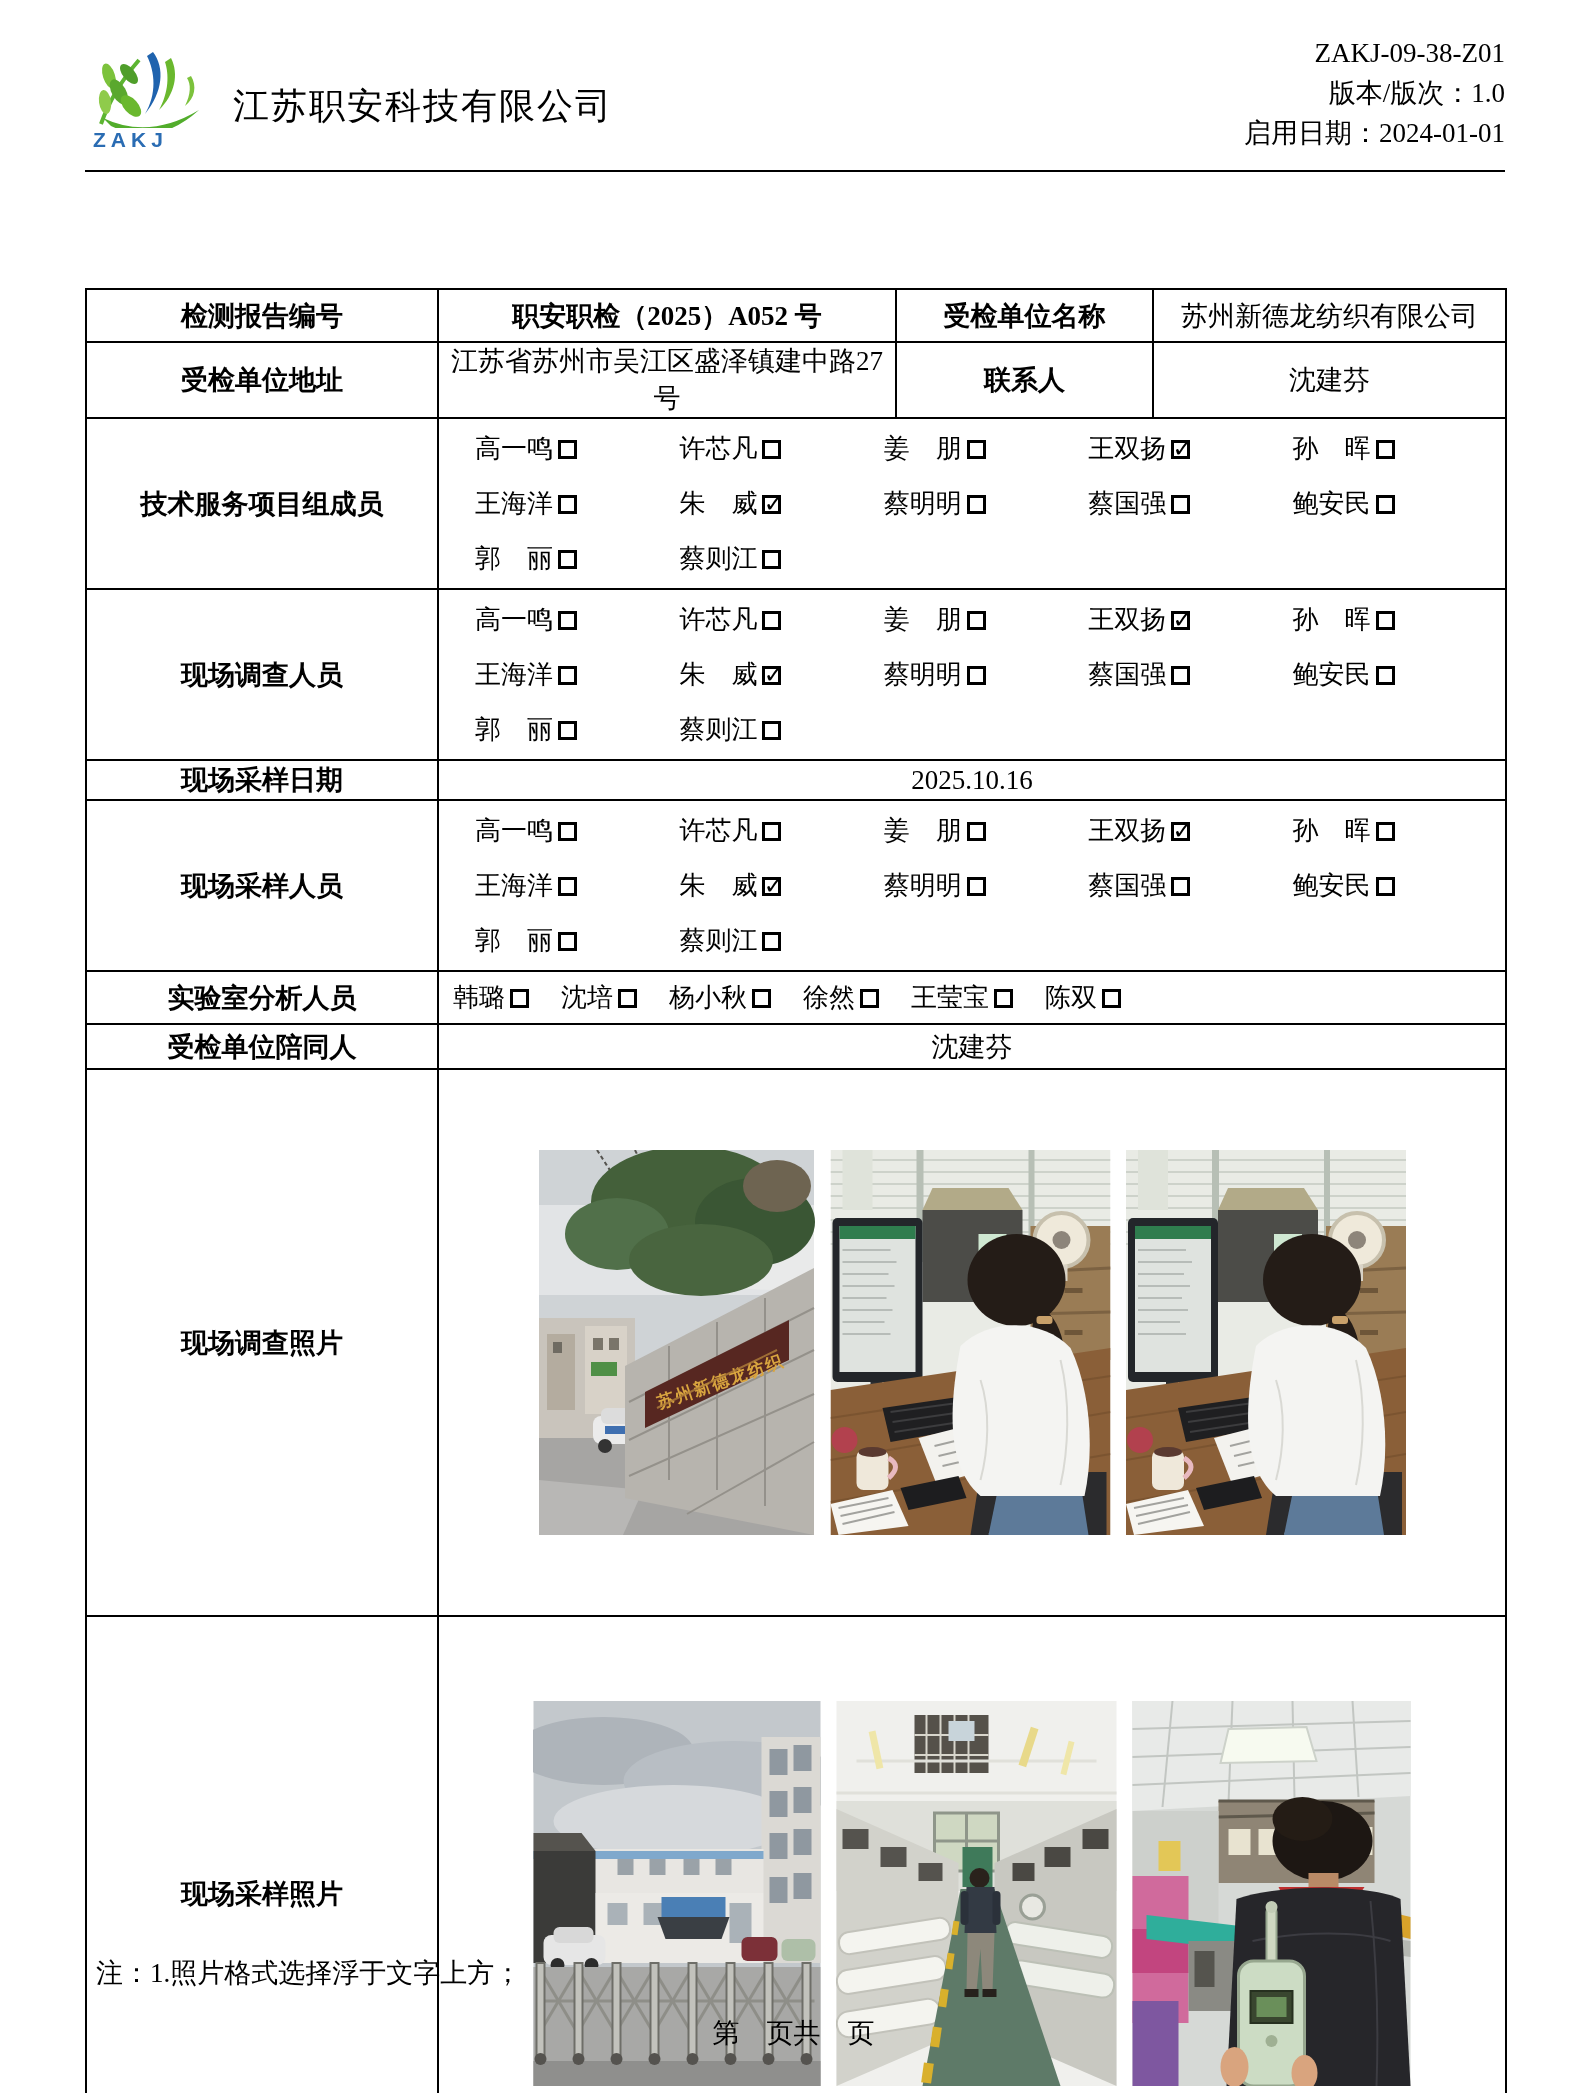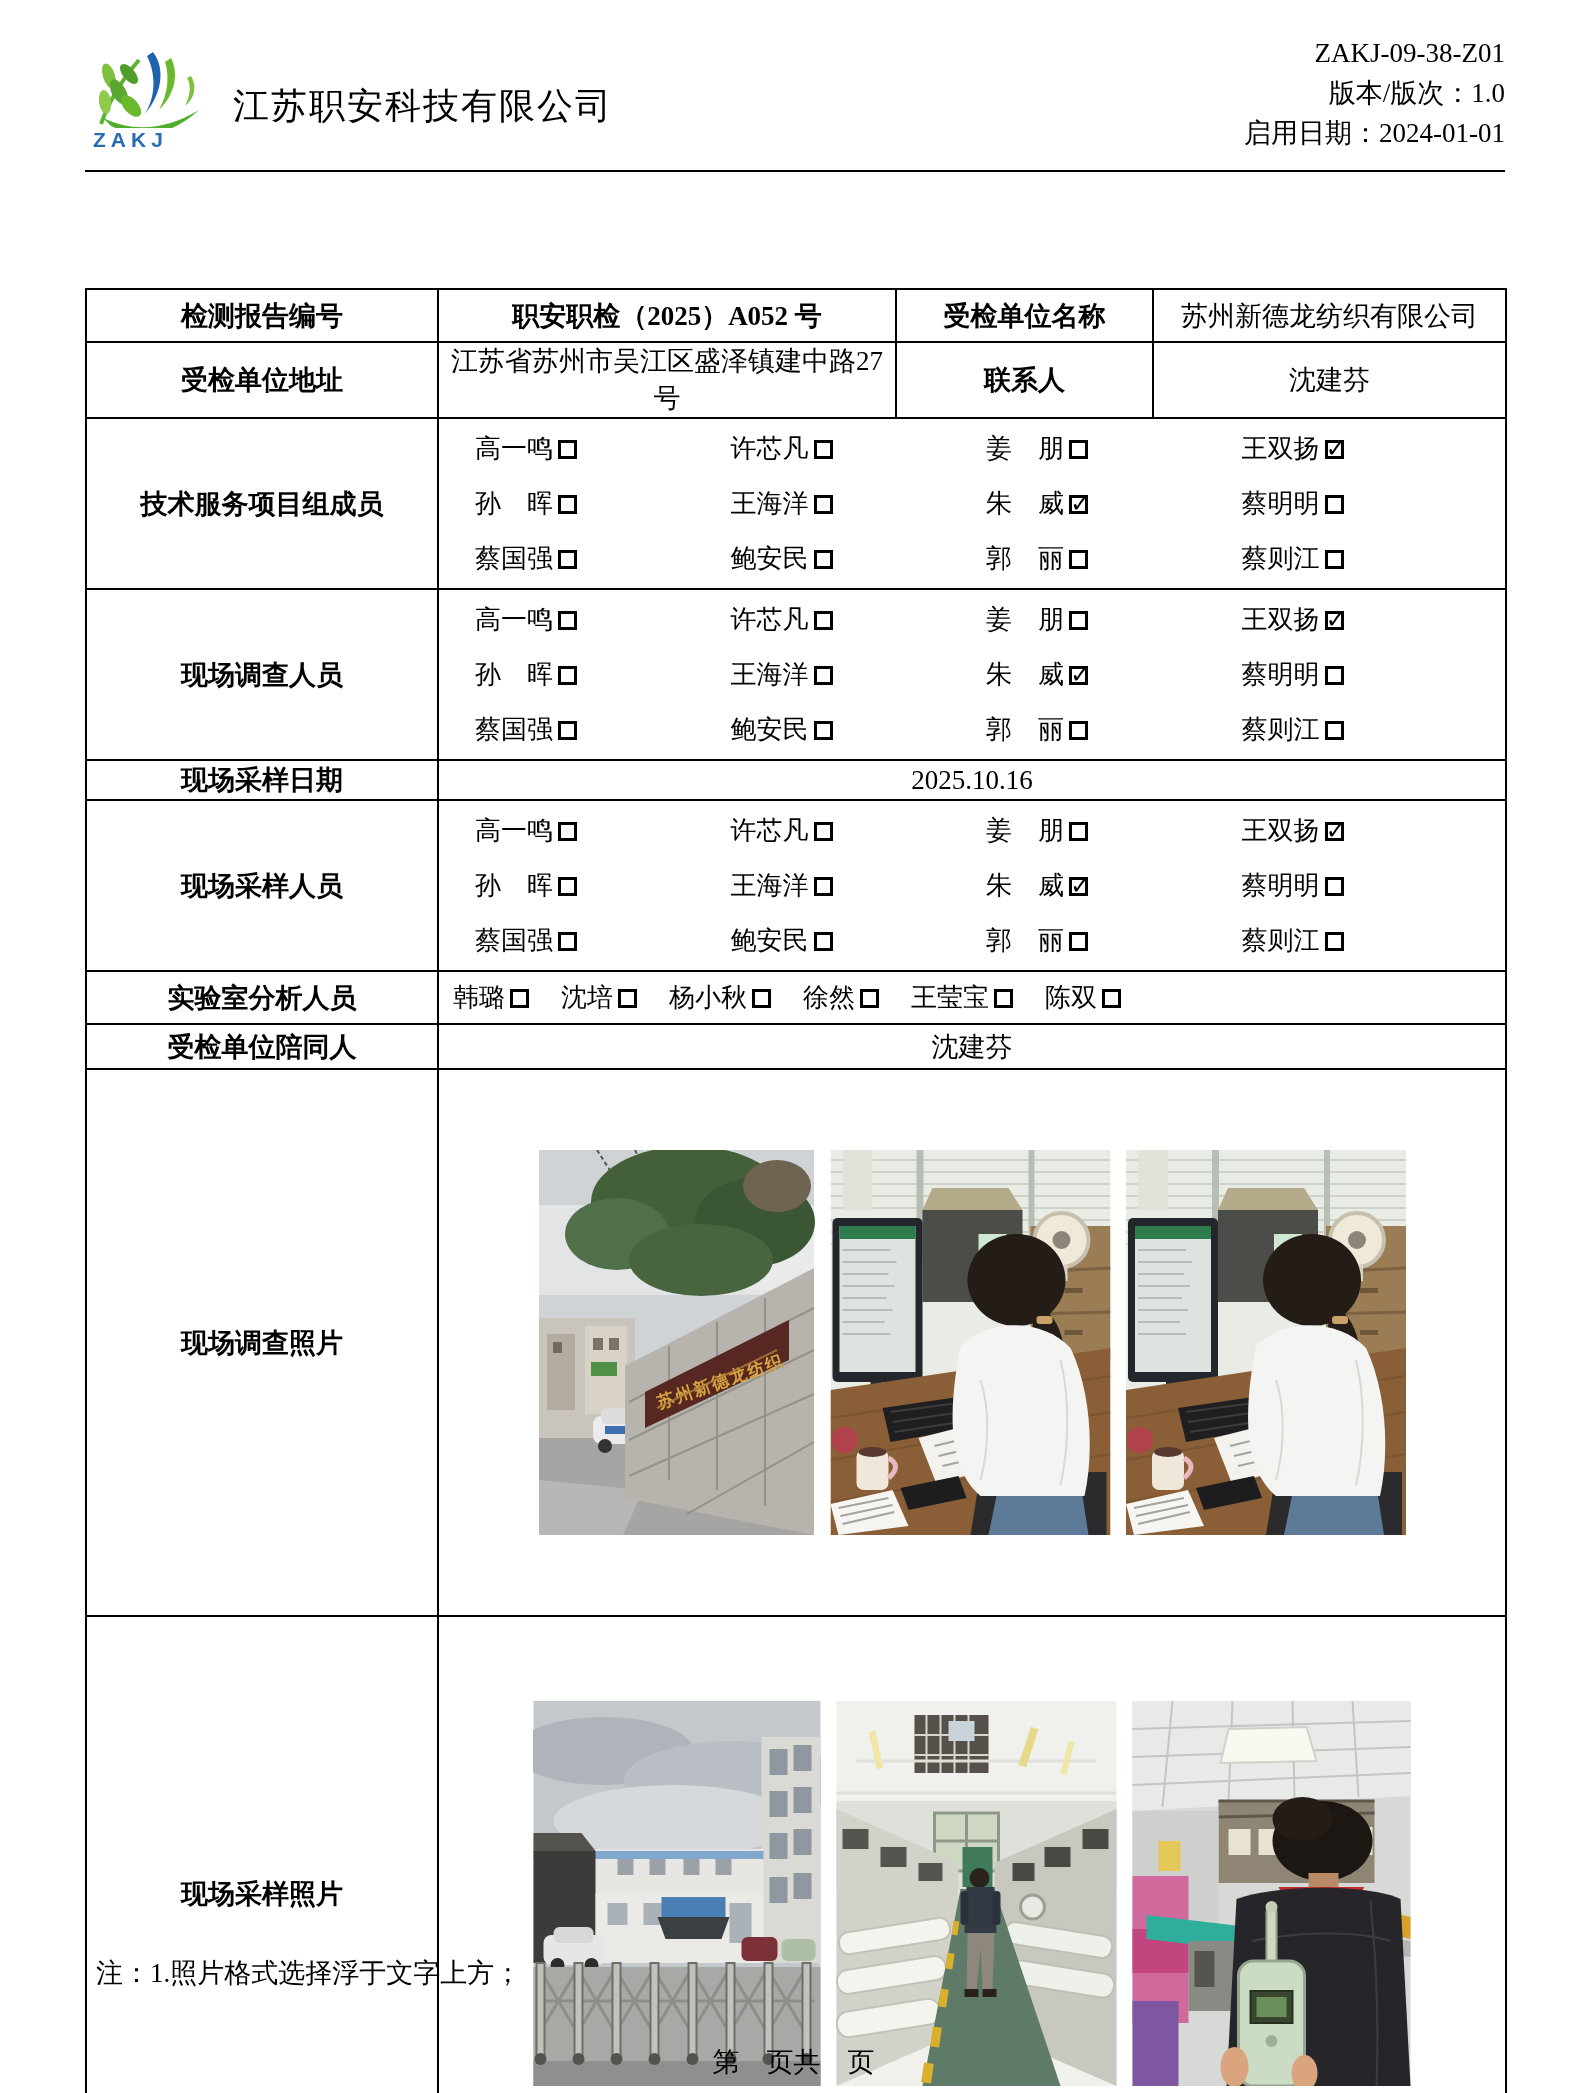--- a/index.html
+++ b/index.html
@@ -24,34 +24,34 @@
     font-size:46px; font-weight:bold; letter-spacing:8px; }
   
   table.main { position:absolute; left:85px; top:288px; width:1420px;
     border-collapse:collapse; table-layout:fixed; }
   table.main td { border:2px solid #000; vertical-align:middle; text-align:center;
     font-size:27px; padding:0; }
   td.lbl { font-weight:bold; }
   td.val-bold-left { text-align:left; padding-left:16px; font-weight:bold; }
   td.addr { line-height:37px; padding:2px 10px; }
   
-  .staff-grid { display:grid; grid-template-columns:repeat(4,1fr);
+  .staff-grid { display:grid; grid-template-columns:repeat(5,1fr);
     row-gap:20px; padding:12px 8px 12px 36px; font-size:26px; text-align:left; }
   .staff-item { white-space:nowrap; }
   .lab-row { display:flex; gap:32px; padding-left:14px; font-size:26px; text-align:left; }
   .checkbox { position:relative; display:inline-block; width:19px; height:19px;
     border:3px solid #000; margin-left:5px; vertical-align:-2px; }
   .checkbox.checked::after { content:"\2713"; position:absolute; left:-2px; top:-9px;
     font-family:"DejaVu Sans",sans-serif; font-size:25px; font-weight:bold; }
   
   .photo-strip { display:flex; justify-content:center; align-items:center; gap:15px; }
   .photo-strip svg { display:block; }
   
   .note { position:absolute; left:96px; top:1955px; font-size:27px; }
-  .page-num { position:absolute; left:0; top:2015px; width:100%; text-align:center; font-size:27px;margin-top:29px; }
+  .page-num { position:absolute; left:0; top:2015px; width:100%; text-align:center; font-size:27px; }
   .defs-holder { position:absolute; width:0; height:0; overflow:hidden; }
 </style>
 </head>
 <body>
 
 <svg class="defs-holder" aria-hidden="true">
   <symbol id="office-scene" viewBox="0 0 280 385">
     <rect width="280" height="385" fill="#e9ebe5"></rect>
     <g stroke="#cdd2ca" stroke-width="2">
       <line x1="0" y1="10" x2="280" y2="10"></line>

